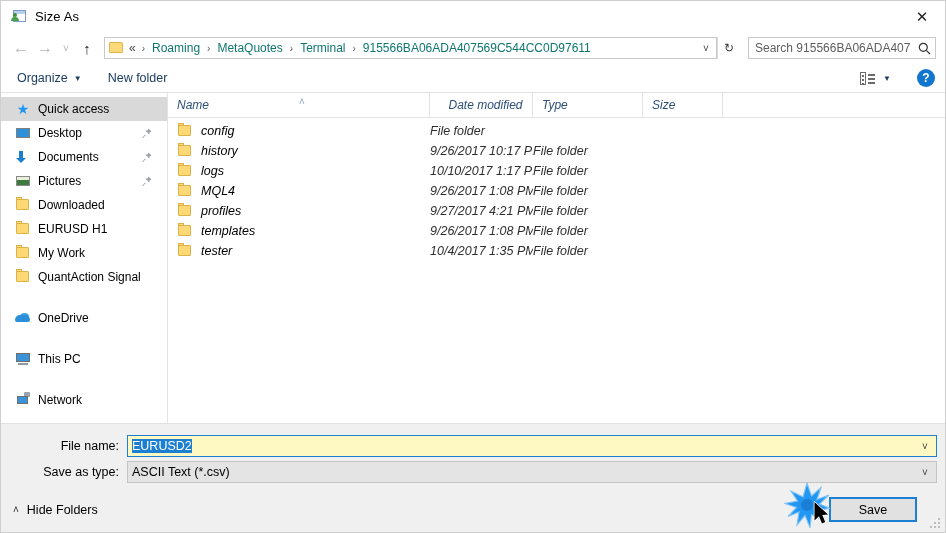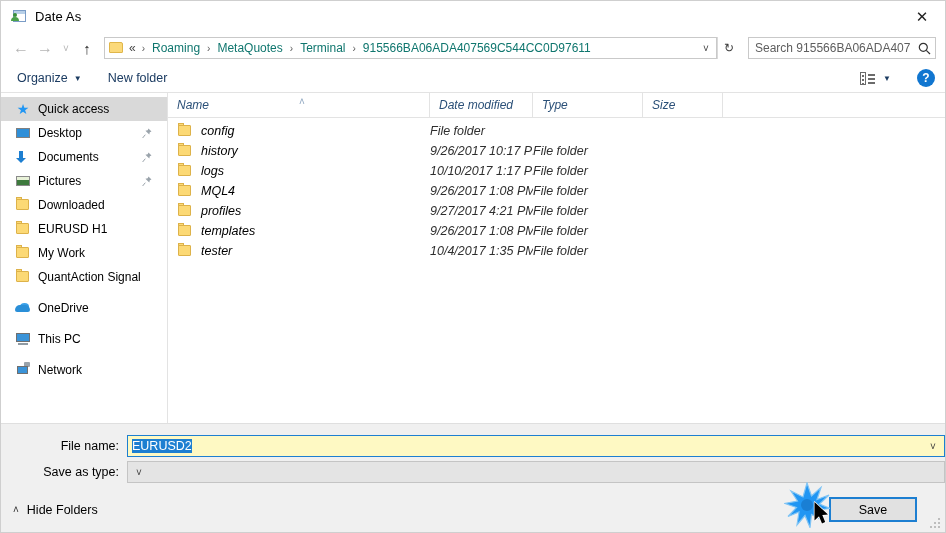--- a/index.html
+++ b/index.html
@@ -262,21 +262,21 @@
   .nav-item {
     height: 24px;
     display: flex;
     align-items: center;
     padding-left: 14px;
     box-sizing: border-box;
     position: relative;
   }
   .nav-item.selected { background: #d9d9d9; }
   .nav-item.indent { padding-left: 14px; }
-  .nav-item.group { margin-top: 7px; padding-left: 14px; }
+  .nav-item.group { margin-top: 17px; padding-left: 14px; }
   .nav-label {
     font-size: 12px;
     color: #000;
     margin-left: 7px;
     white-space: nowrap;
   }
   .pin {
     position: absolute;
     right: 16px;
     width: 9px; height: 11px;
@@ -395,21 +395,21 @@
     height: 24px;
     line-height: 24px;
     padding-left: 9px;
     box-sizing: border-box;
     border-right: 1px solid #e3e3e3;
     position: relative;
     overflow: hidden;
     white-space: nowrap;
   }
   .col-name { width: 262px; flex: 0 0 auto; }
-  .col-date { width: 103px; flex: 0 0 auto; }
+  .col-date { width: 103px; flex: 0 0 auto; text-align: center; }
   .col-type { width: 110px; flex: 0 0 auto; }
   .col-size { width: 80px; flex: 0 0 auto; }
   .sortcaret {
     position: absolute;
     left: 131px; top: -3px;
     font-size: 10px;
     color: #8ea6c0;
   }
   .rows { flex: 1 1 auto; overflow: hidden; padding-top: 3px; }
   .frow {
@@ -437,21 +437,21 @@
     flex: 0 0 auto;
     background: #f0f0f0;
     border-top: 1px solid #dfdfdf;
     padding: 11px 0 0 0;
   }
   .formrow {
     display: flex;
     align-items: center;
     height: 22px;
     margin-bottom: 4px;
-    padding-right: 0;
+    padding-right: 8px;
   }
   .formlabel {
     width: 126px;
     text-align: right;
     padding-right: 8px;
     font-size: 12.5px;
     color: #000;
     box-sizing: border-box;
     flex: 0 0 auto;
   }
@@ -561,21 +561,21 @@
 <div class="dialog">
 
   <div class="titlebar">
     <div class="title-icon">
       <div class="win"></div>
       <div class="person">
           <div class="head"></div>
           <div class="body"></div>
         </div>
     </div>
-    <div class="title-text">Date As</div>
+    <div class="title-text">Size As</div>
     <div class="close-btn">✕</div>
   </div>
 
   <div class="navrow">
     <div class="navbtn">←</div>
     <div class="navbtn">→</div>
     <div class="navbtn small">˅</div>
     <div class="navbtn up enabled">↑</div>
 
     <div class="addressbar">
@@ -842,20 +842,21 @@
     <div class="formrow">
       <div class="formlabel">File name:</div>
       <div class="combo combo-name">
         <div class="value"><span class="sel">EURUSD2</span></div>
         <div class="arrow">˅</div>
       </div>
     </div>
     <div class="formrow">
       <div class="formlabel">Save as type:</div>
       <div class="combo combo-type">
+        <div class="value">ASCII Text (*.csv)</div>
         <div class="arrow">˅</div>
       </div>
     </div>
   </div>
 
   <div class="footer">
     <div class="hidefolders">
       <span class="caret">˄</span>
       <span>Hide Folders</span>
     </div>

